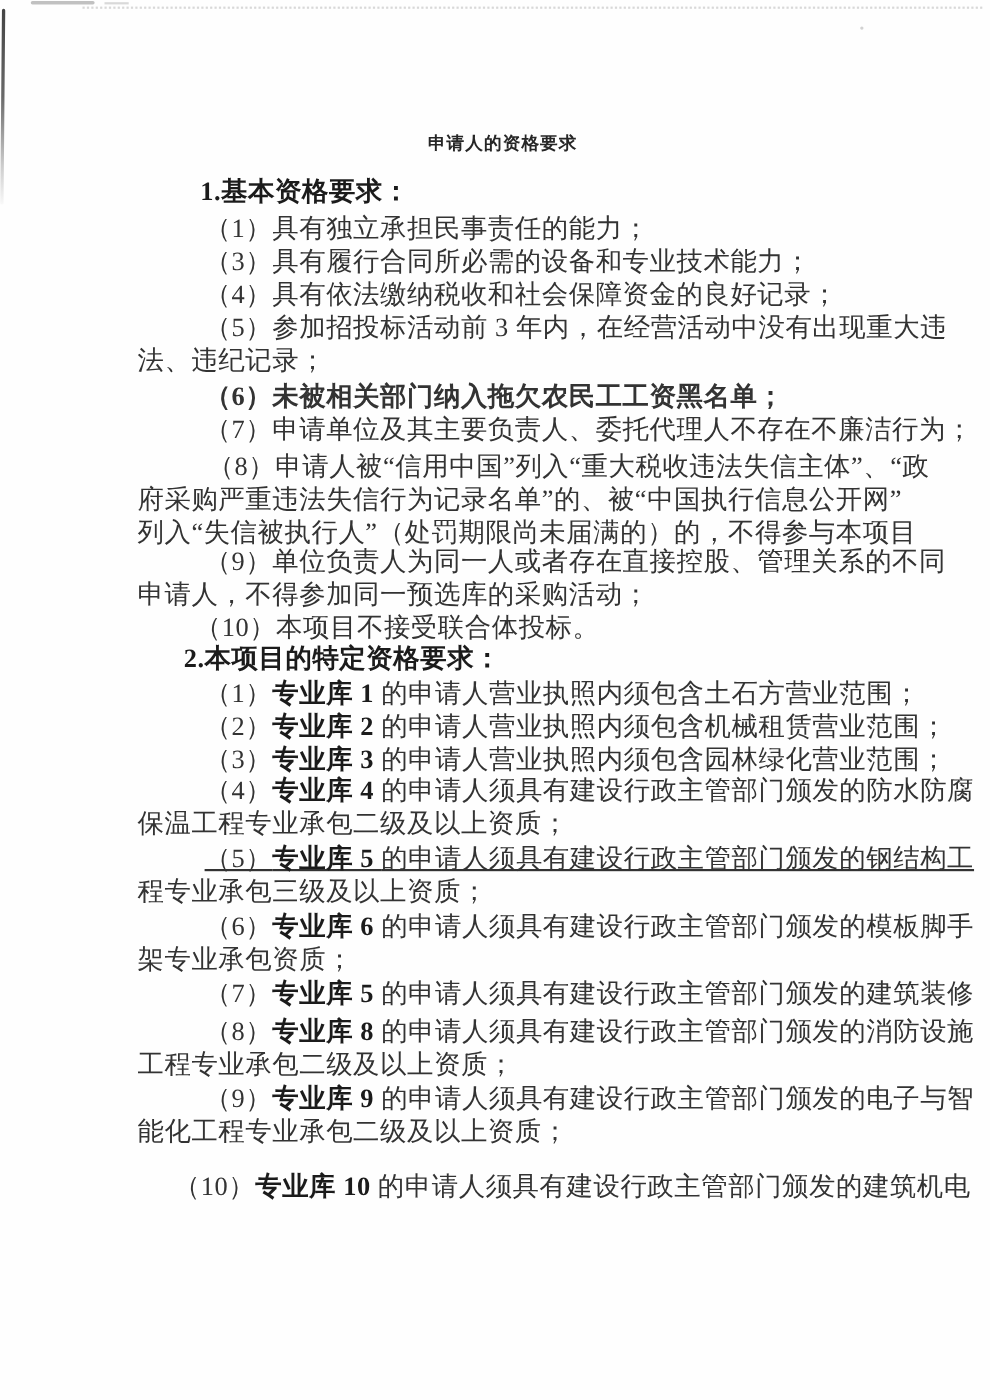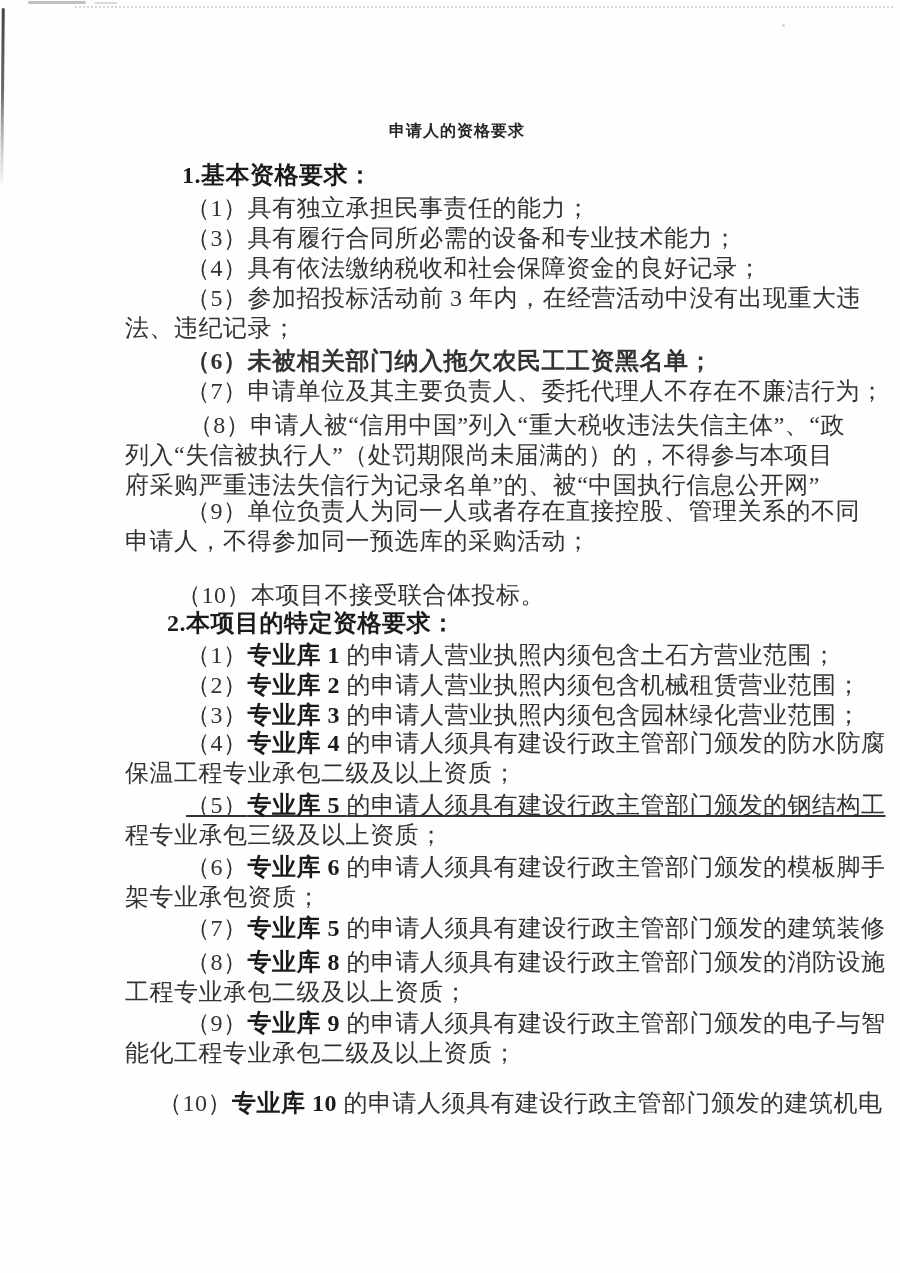--- a/index.html
+++ b/index.html
@@ -92,21 +92,21 @@
     padding-left: 57px;
     font-weight: 700;
     color: #1e1e1e;
   }
   .line--heading2 {
     padding-left: 42px;
     font-weight: 700;
     color: #1e1e1e;
   }
   .line--item   { padding-left: 61px; }
-  .line--item10 { padding-left: 52px; margin-top: 24px; }
+  .line--item10 { padding-left: 52px; }
   .line--item10b{ padding-left: 33px; }
   .line--wrap   { padding-left: 0; }
   .bold {
     font-weight: 700;
     color: #1b1b1b;
   }
 </style>
 </head>
 <body>
 
@@ -122,22 +122,22 @@
     <div id="lines">
         <div class="line line--heading1"><span class="bold">1.基本资格要求：</span></div>
         <div class="line line--item" style="margin-top: 3px;"><span>（1）具有独立承担民事责任的能力；</span></div>
         <div class="line line--item"><span>（3）具有履行合同所必需的设备和专业技术能力；</span></div>
         <div class="line line--item"><span>（4）具有依法缴纳税收和社会保障资金的良好记录；</span></div>
         <div class="line line--item"><span>（5）参加招投标活动前 3 年内，在经营活动中没有出现重大违</span></div>
         <div class="line line--wrap"><span>法、违纪记录；</span></div>
         <div class="line line--item" style="margin-top: 3px; font-weight: bold;"><span>（6）未被相关部门纳入拖欠农民工工资黑名单；</span></div>
         <div class="line line--item"><span>（7）申请单位及其主要负责人、委托代理人不存在不廉洁行为；</span></div>
         <div class="line line--item" style="margin-top: 4px; text-align: right;"><span>（8）申请人被“信用中国”列入“重大税收违法失信主体”、“政</span></div>
+        <div class="line line--wrap"><span>府采购严重违法失信行为记录名单”的、被“中国执行信息公开网”</span></div>
         <div class="line line--wrap"><span>列入“失信被执行人”（处罚期限尚未届满的）的，不得参与本项目</span></div>
-        <div class="line line--wrap"><span>府采购严重违法失信行为记录名单”的、被“中国执行信息公开网”</span></div>
         <div class="line line--item" style="margin-top: -4px;"><span>（9）单位负责人为同一人或者存在直接控股、管理关系的不同</span></div>
         <div class="line line--wrap"><span>申请人，不得参加同一预选库的采购活动；</span></div>
         <div class="line line--item10"><span>（10）本项目不接受联合体投标。</span></div>
         <div class="line line--heading2" style="margin-top: -2px;"><span class="bold">2.本项目的特定资格要求：</span></div>
         <div class="line line--item" style="margin-top: 2px;"><span>（1）</span><span class="bold">专业库 1 </span><span>的申请人营业执照内须包含土石方营业范围；</span></div>
         <div class="line line--item"><span>（2）</span><span class="bold">专业库 2 </span><span>的申请人营业执照内须包含机械租赁营业范围；</span></div>
         <div class="line line--item"><span>（3）</span><span class="bold">专业库 3 </span><span>的申请人营业执照内须包含园林绿化营业范围；</span></div>
         <div class="line line--item" style="margin-top: -2px;"><span>（4）</span><span class="bold">专业库 4 </span><span>的申请人须具有建设行政主管部门颁发的防水防腐</span></div>
         <div class="line line--wrap"><span>保温工程专业承包二级及以上资质；</span></div>
         <div class="line line--item" style="margin-top: 2px; text-decoration: underline;"><span>（5）</span><span class="bold">专业库 5 </span><span>的申请人须具有建设行政主管部门颁发的钢结构工</span></div>

